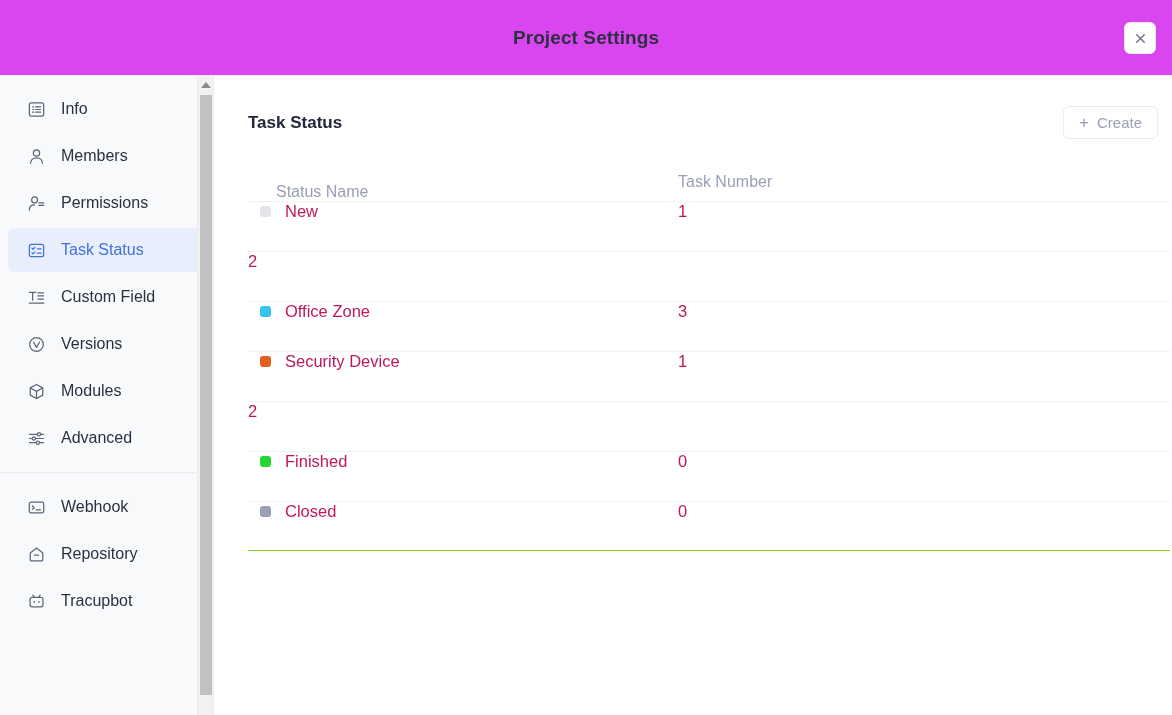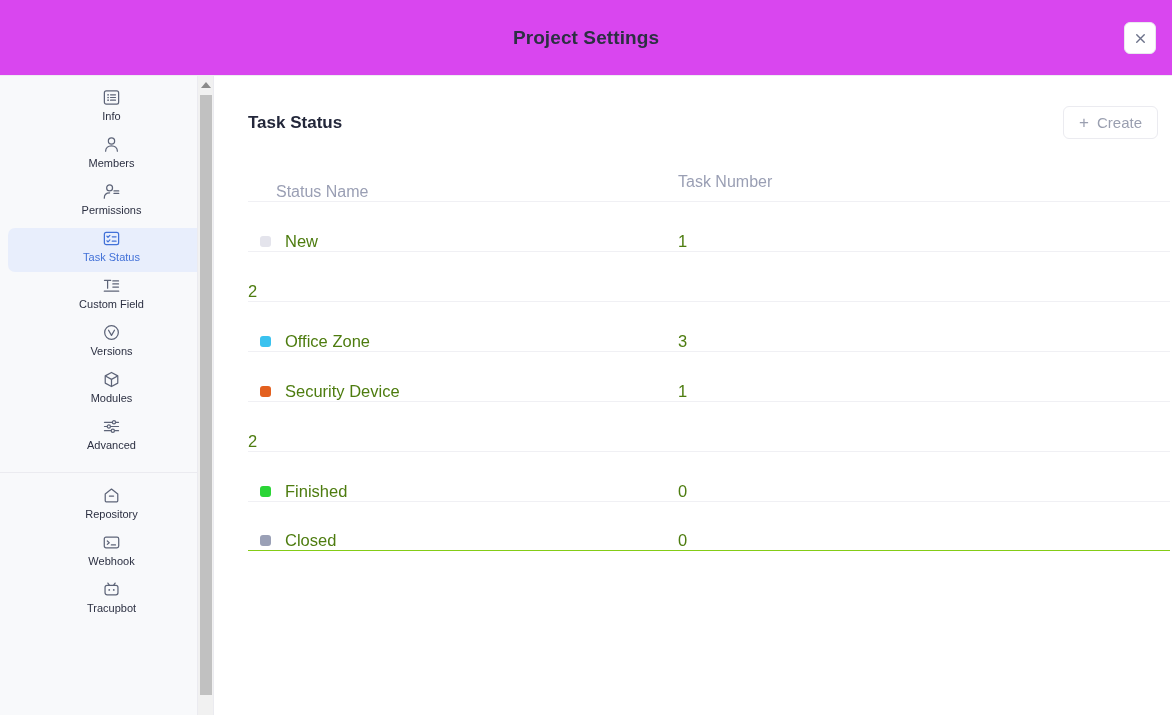--- a/index.html
+++ b/index.html
@@ -57,29 +57,28 @@
   }
   .nav-group { padding: 0 8px; }
   .nav-divider {
     height: 1px;
     background: #ebebf0;
     margin: 12px 0 12px 0;
   }
   .nav-item {
     display: flex;
     align-items: center;
-    gap: 2px;
+    gap: 14px;
     height: 44px;
     padding: 0 8px 0 18px;
     margin: 3px 0;
     border-radius: 7px;
     cursor: pointer;
     color: #2c3042;
-    font-size: 11px;
-    flex-direction: column;
+    font-size: 16px;
   }
   .nav-item .nav-icon {
     width: 21px; height: 21px;
     display: flex; align-items: center; justify-content: center;
     color: #5d6478;
     flex: 0 0 21px;
   }
   .nav-item.active {
     background: #e8eefc;
     color: #4271d8;
@@ -155,24 +154,24 @@
   .table { margin-top: 24px; padding: 0 2px 0 34px; }
   .t-head {
     display: flex;
     align-items: center;
     height: 38px;
     color: #9a9fb4;
     font-size: 16px;
   }
   .t-row {
     display: flex;
-    align-items: flex-end;
+    align-items: flex-start;
     height: 50px;
     border-top: 1px solid #f0f0f4;
-    color: #4d7c0f;
+    color: #be185d;
     font-size: 16.5px;
   }
   .t-row:last-child { border-bottom: 1px solid #84cc16; }
   .col-name {
     flex: 0 0 430px;
     display: flex; align-items: center; gap: 14px;
     padding-left: 12px;
   }
   .t-head .col-name { padding-left: 28px; margin-top: 20px; }
   .col-num { flex: 1; }
@@ -294,36 +293,36 @@
 
     </div>
 
     <div class="nav-divider"></div>
 
     <div class="nav-group">
 
       <div class="nav-item">
         <span class="nav-icon">
           <svg width="19" height="19" viewBox="0 0 20 20" fill="none" stroke="currentColor" stroke-width="1.3">
-            <path d="M3.4 8.4L10 3.2l6.6 5.2v7.2a1 1 0 0 1-1 1H4.4a1 1 0 0 1-1-1z" stroke-linejoin="round"></path>
-            <path d="M7.8 10.6h4.4" stroke-linecap="round"></path>
-          </svg>
-        </span>
-        <span>Repository</span>
-      </div>
-
-      <div class="nav-item">
-        <span class="nav-icon">
-          <svg width="19" height="19" viewBox="0 0 20 20" fill="none" stroke="currentColor" stroke-width="1.3">
             <rect x="2.4" y="4.4" width="15.2" height="11.2" rx="1.8"></rect>
             <path d="M5.6 8.4l2 1.8-2 1.8" stroke-linecap="round" stroke-linejoin="round"></path>
             <path d="M9.8 12.6h4.4" stroke-linecap="round"></path>
           </svg>
         </span>
         <span>Webhook</span>
+      </div>
+
+      <div class="nav-item">
+        <span class="nav-icon">
+          <svg width="19" height="19" viewBox="0 0 20 20" fill="none" stroke="currentColor" stroke-width="1.3">
+            <path d="M3.4 8.4L10 3.2l6.6 5.2v7.2a1 1 0 0 1-1 1H4.4a1 1 0 0 1-1-1z" stroke-linejoin="round"></path>
+            <path d="M7.8 10.6h4.4" stroke-linecap="round"></path>
+          </svg>
+        </span>
+        <span>Repository</span>
       </div>
 
       <div class="nav-item">
         <span class="nav-icon">
           <svg width="19" height="19" viewBox="0 0 20 20" fill="none" stroke="currentColor" stroke-width="1.3">
             <path d="M6.2 3.2l1.6 2.4M13.8 3.2l-1.6 2.4" stroke-linecap="round"></path>
             <rect x="3.2" y="5.6" width="13.6" height="10" rx="2.2"></rect>
             <circle cx="7.6" cy="10.4" r="0.95" fill="currentColor" stroke="none"></circle>
             <circle cx="12.4" cy="10.4" r="0.95" fill="currentColor" stroke="none"></circle>
           </svg>

